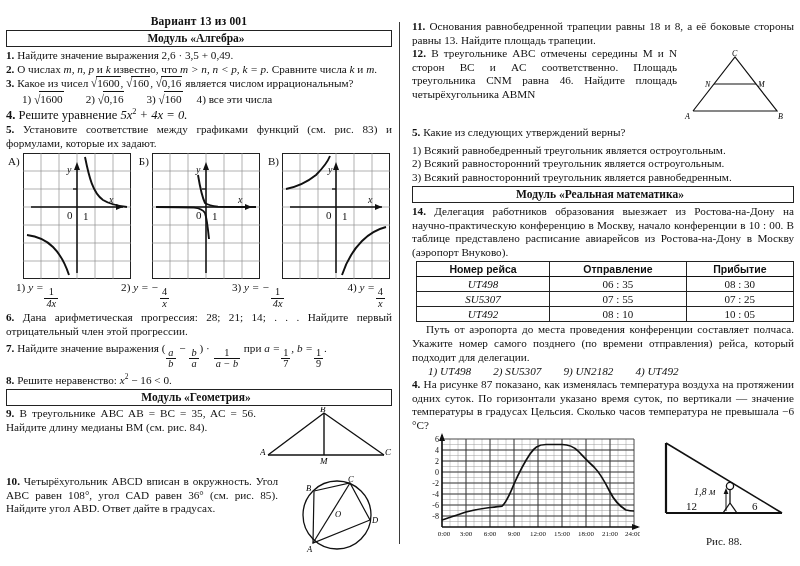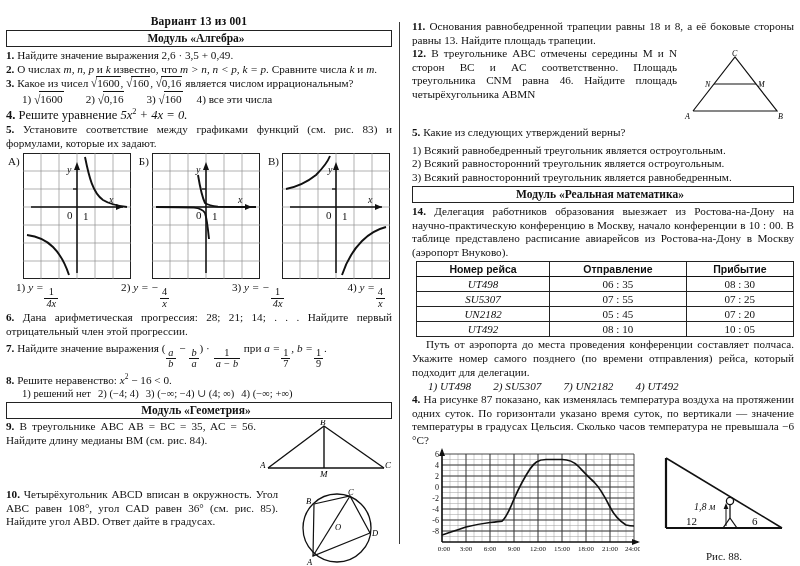--- a/index.html
+++ b/index.html
@@ -348,23 +348,20 @@
           <span class="top">1</span>
           <span class="bot">9</span>
         </span><span>.</span>
     </p>
 
     <p class="q" style="margin-top:3px;">
       <span class="num">8.</span>
       <span>Решите неравенство: </span><span class="it">x</span><sup class="exp">2</sup><span> − 16 &lt; 0.</span>
     </p>
 
-    <p class="opts" style="font-size:10.6px;">
-      <span class="opt">1)  решений нет</span><span class="sp-sm"></span><span class="opt">2)  (−4; 4)</span><span class="sp-sm"></span><span class="opt">3)  (−∞; −4) ∪ (4; ∞)</span><span class="sp-sm"></span><span class="opt">4)  (−∞; +∞)</span>
-    </p>
 
     <div class="module-bar tight">Модуль «Геометрия»</div>
 
     <div class="geo-row">
       <div class="geo-text">
         <p class="q">
           <span class="num">9.</span>
           <span>В треугольнике ABC  AB = BC = 35, AC = 56. Найдите длину медианы BM (см. рис. 84).</span>
         </p>
       </div>
@@ -468,36 +465,31 @@
           <td class="flight">UT498</td>
           <td>06 : 35</td>
           <td>08 : 30</td>
         </tr>
         <tr>
           <td class="flight">SU5307</td>
           <td>07 : 55</td>
           <td>07 : 25</td>
         </tr>
         <tr>
-          <td class="flight">UN2182</td>
-          <td>05 : 45</td>
-          <td>07 : 20</td>
-        </tr>
-        <tr>
           <td class="flight">UT492</td>
           <td>08 : 10</td>
           <td>10 : 05</td>
         </tr>
       </tbody>
     </table>
 
     <p class="q" style="text-indent:14px;">Путь от аэропорта до места проведения конференции составляет полчаса. Укажите номер самого позднего (по времени отправления) рейса, который подходит для делегации.</p>
 
     <p class="opts">
-      <span class="opt it">1)  UT498</span><span class="sp-lg"></span><span class="opt it">2)  SU5307</span><span class="sp-lg"></span><span class="opt it">7)  UN2182</span><span class="sp-lg"></span><span class="opt it">4)  UT492</span>
+      <span class="opt it">1)  UT498</span><span class="sp-lg"></span><span class="opt it">2)  SU5307</span><span class="sp-lg"></span><span class="opt it">9)  UN2182</span><span class="sp-lg"></span><span class="opt it">4)  UT492</span>
     </p>
 
     <p class="q">
       <span class="num">4.</span>
       <span>На рисунке 87 показано, как изменялась температура воздуха на протяжении одних суток. По горизонтали указано время суток, по вертикали — значение температуры в градусах Цельсия. Сколько часов температура не превышала −6 °C?</span>
     </p>
 
     <div class="figs-bottom">
 
       <div>

